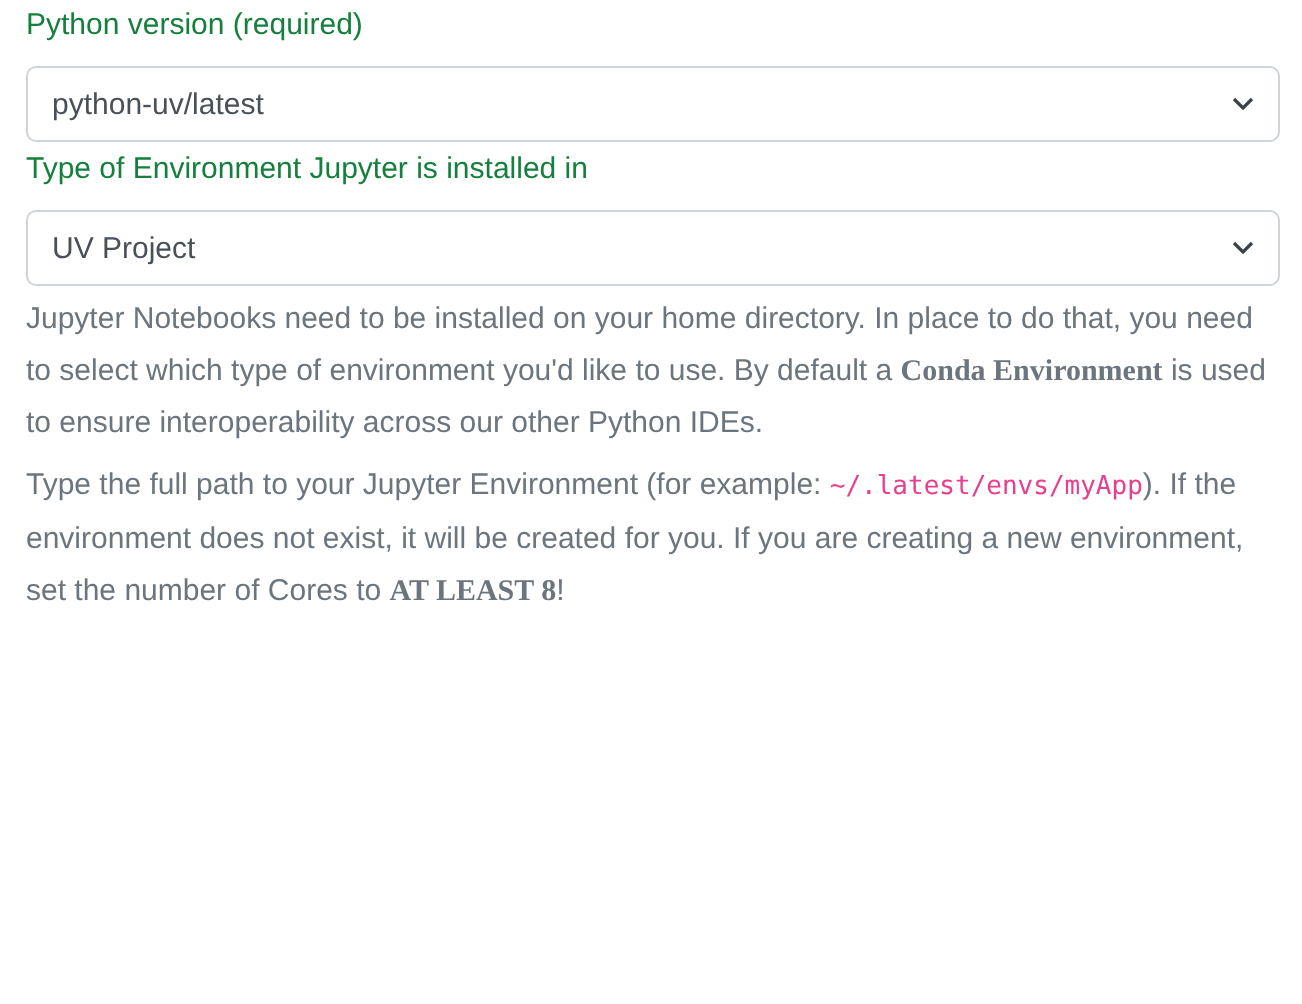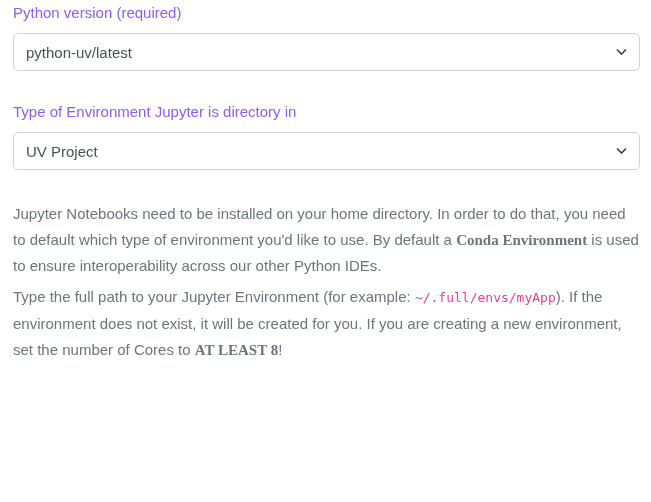--- a/index.html
+++ b/index.html
@@ -13,21 +13,21 @@
     font-family: "Liberation Sans", sans-serif;
     overflow: hidden;
   }
   .container {
     padding: 3px 11px 0 13px;
   }
   .form-label {
     display: block;
     font-size: 15px;
     line-height: 20px;
-    color: #8b5cf6;
+    color: #15803d;
     margin: 0 0 10px 0;
   }
   .control {
     display: block;
     width: 100%;
     height: 38px;
     box-sizing: border-box;
     border: 1px solid #ced4da;
     border-radius: 5px;
     padding: 6px 12px;
@@ -36,21 +36,21 @@
     color: #495057;
     background: #ffffff;
   }
   select.control {
     -webkit-appearance: none;
     -moz-appearance: none;
     appearance: none;
   }
   .select-wrap, .input-wrap {
     position: relative;
-    margin: 0 0 31px 0;
+    margin: 0 0 4px 0;
   }
   .chevron {
     position: absolute;
     right: 13px;
     top: 50%;
     transform: translateY(-50%);
     pointer-events: none;
     display: flex;
     align-items: center;
     color: #3a4149;
@@ -97,31 +97,31 @@
       </select>
       <span class="chevron">
         <svg width="11" height="7" viewBox="0 0 11 7" aria-hidden="true">
           <polyline points="1,1 5.5,5.5 10,1" fill="none" stroke="currentColor" stroke-width="1.6"></polyline>
         </svg>
       </span>
     </div>
   </div>
 
   <div>
-    <label class="form-label">Type of Environment Jupyter is directory in</label>
+    <label class="form-label">Type of Environment Jupyter is installed in</label>
     <div class="select-wrap">
       <select class="control">
         <option>UV Project</option>
       </select>
       <span class="chevron">
         <svg width="11" height="7" viewBox="0 0 11 7" aria-hidden="true">
           <polyline points="1,1 5.5,5.5 10,1" fill="none" stroke="currentColor" stroke-width="1.6"></polyline>
         </svg>
       </span>
     </div>
-    <p class="help"><span>Jupyter Notebooks need to be installed on your home directory. In order to do that, you need to default which type of environment you'd like to use. By default a </span><span class="seg-bold">Conda Environment</span><span> is used to ensure interoperability across our other Python IDEs.</span></p>
+    <p class="help"><span>Jupyter Notebooks need to be installed on your home directory. In place to do that, you need to select which type of environment you'd like to use. By default a </span><span class="seg-bold">Conda Environment</span><span> is used to ensure interoperability across our other Python IDEs.</span></p>
   </div>
 
   <div>
-    <p class="help"><span>Type the full path to your Jupyter Environment (for example: </span><span class="seg-code">~/.full/envs/myApp</span><span>). If the environment does not exist, it will be created for you. If you are creating a new environment, set the number of Cores to </span><span class="seg-bold">AT LEAST 8</span><span>!</span></p>
+    <p class="help"><span>Type the full path to your Jupyter Environment (for example: </span><span class="seg-code">~/.latest/envs/myApp</span><span>). If the environment does not exist, it will be created for you. If you are creating a new environment, set the number of Cores to </span><span class="seg-bold">AT LEAST 8</span><span>!</span></p>
   </div>
 
 </div>
 
 </body></html>

